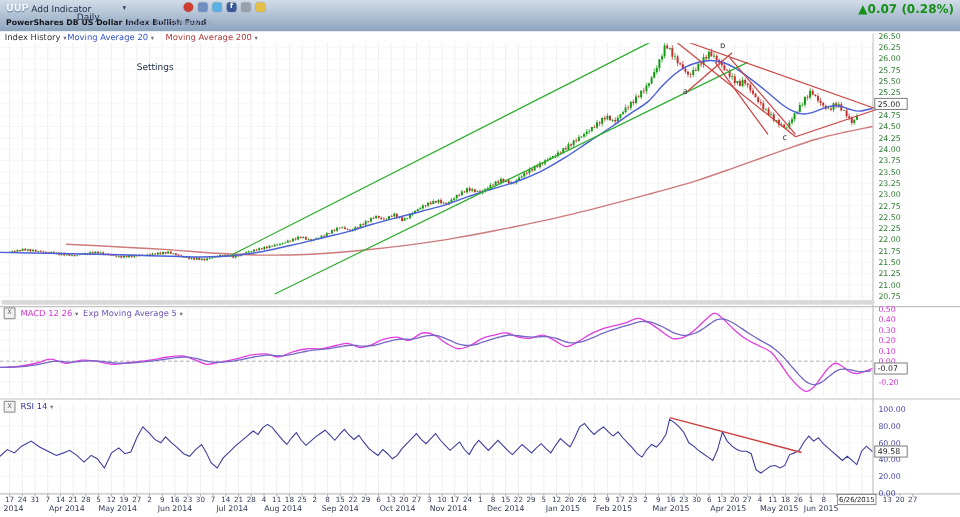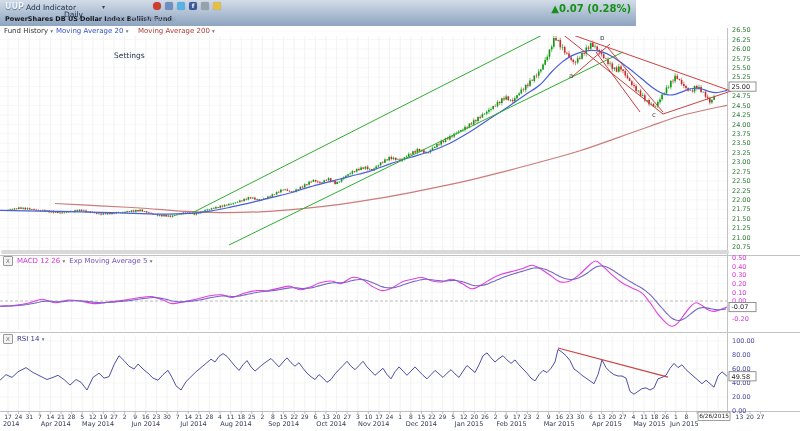--- a/index.html
+++ b/index.html
@@ -1,20 +1,20 @@
 <!DOCTYPE html>
 <html><head>
 <meta charset="utf-8">
 <style>
   html,body{margin:0;padding:0;background:#fff;}
   body{font-family:"DejaVu Sans","Liberation Sans",sans-serif;}
   #app{position:relative;width:800px;height:431px;background:#fff;overflow:hidden;}
   #chart-svg{position:absolute;left:0;top:0;}
   
-  #toolbar{position:absolute;left:0;top:0;width:636px;height:26px;
+  #toolbar{position:absolute;left:0;top:0;width:800px;height:26px;
     background:linear-gradient(#d2dce8,#8da4bf);z-index:3;}
   .tb-item{position:absolute;font-size:7.5px;color:#22324a;white-space:nowrap;cursor:default;}
   #symbol{left:5px;top:2px;font-weight:bold;color:#f4f8ff;font-size:8px;text-shadow:0 1px 1px #5a7190;}
   #add-ind{left:26px;top:3px;}
   #timeframe{left:64px;top:10px;}
   #tf-caret{left:102px;top:3px;color:#33435c;font-size:6px;}
   #settings{left:114px;top:3px;margin-top:48px;}
   #icon-row{position:absolute;left:153px;top:2px;display:flex;gap:4px;}
   .tb-icon{width:8px;height:8px;border-radius:2px;display:flex;align-items:center;justify-content:center;
     color:#fff;font-size:6px;font-weight:bold;line-height:1;box-shadow:0 0 1px rgba(0,0,0,.35);}
@@ -58,21 +58,21 @@
         <span class="tb-icon" style="background: rgb(151, 161, 171);"></span>
         <span class="tb-icon" style="background: rgb(227, 191, 74);"></span>
       </span>
     <span id="change-badge" class="tb-item"><span>▲</span><span>0.07 (0.28%)</span></span>
     <span id="fund-name" class="tb-item">PowerShares DB US Dollar Index Bullish Fund</span>
     <span id="add-port" class="tb-item">Add to Portfolio</span>
     <span id="drawings" class="tb-item">Drawings</span>
   </div>
 
   <div id="indbar">
-    <span id="ph-label" class="ind-item"><span>Fund History</span> <span class="caret">▾</span></span>
+    <span id="ph-label" class="ind-item"><span>Index History</span> <span class="caret">▾</span></span>
     <span id="ma20-label" class="ind-item"><span>Moving Average 20</span> <span class="caret">▾</span></span>
     <span id="ma200-label" class="ind-item"><span>Moving Average 200</span> <span class="caret">▾</span></span>
   </div>
 
   <div id="splitter"></div>
 
   <div id="macd-hdr" class="panel-hdr">
     <span class="close-box">X</span>
     <span style="color:#d633d6;"><span>MACD 12 26</span> <span class="caret">▾</span></span>
     <span style="color:#7055b8;"><span>Exp Moving Average 5</span> <span class="caret">▾</span></span>

